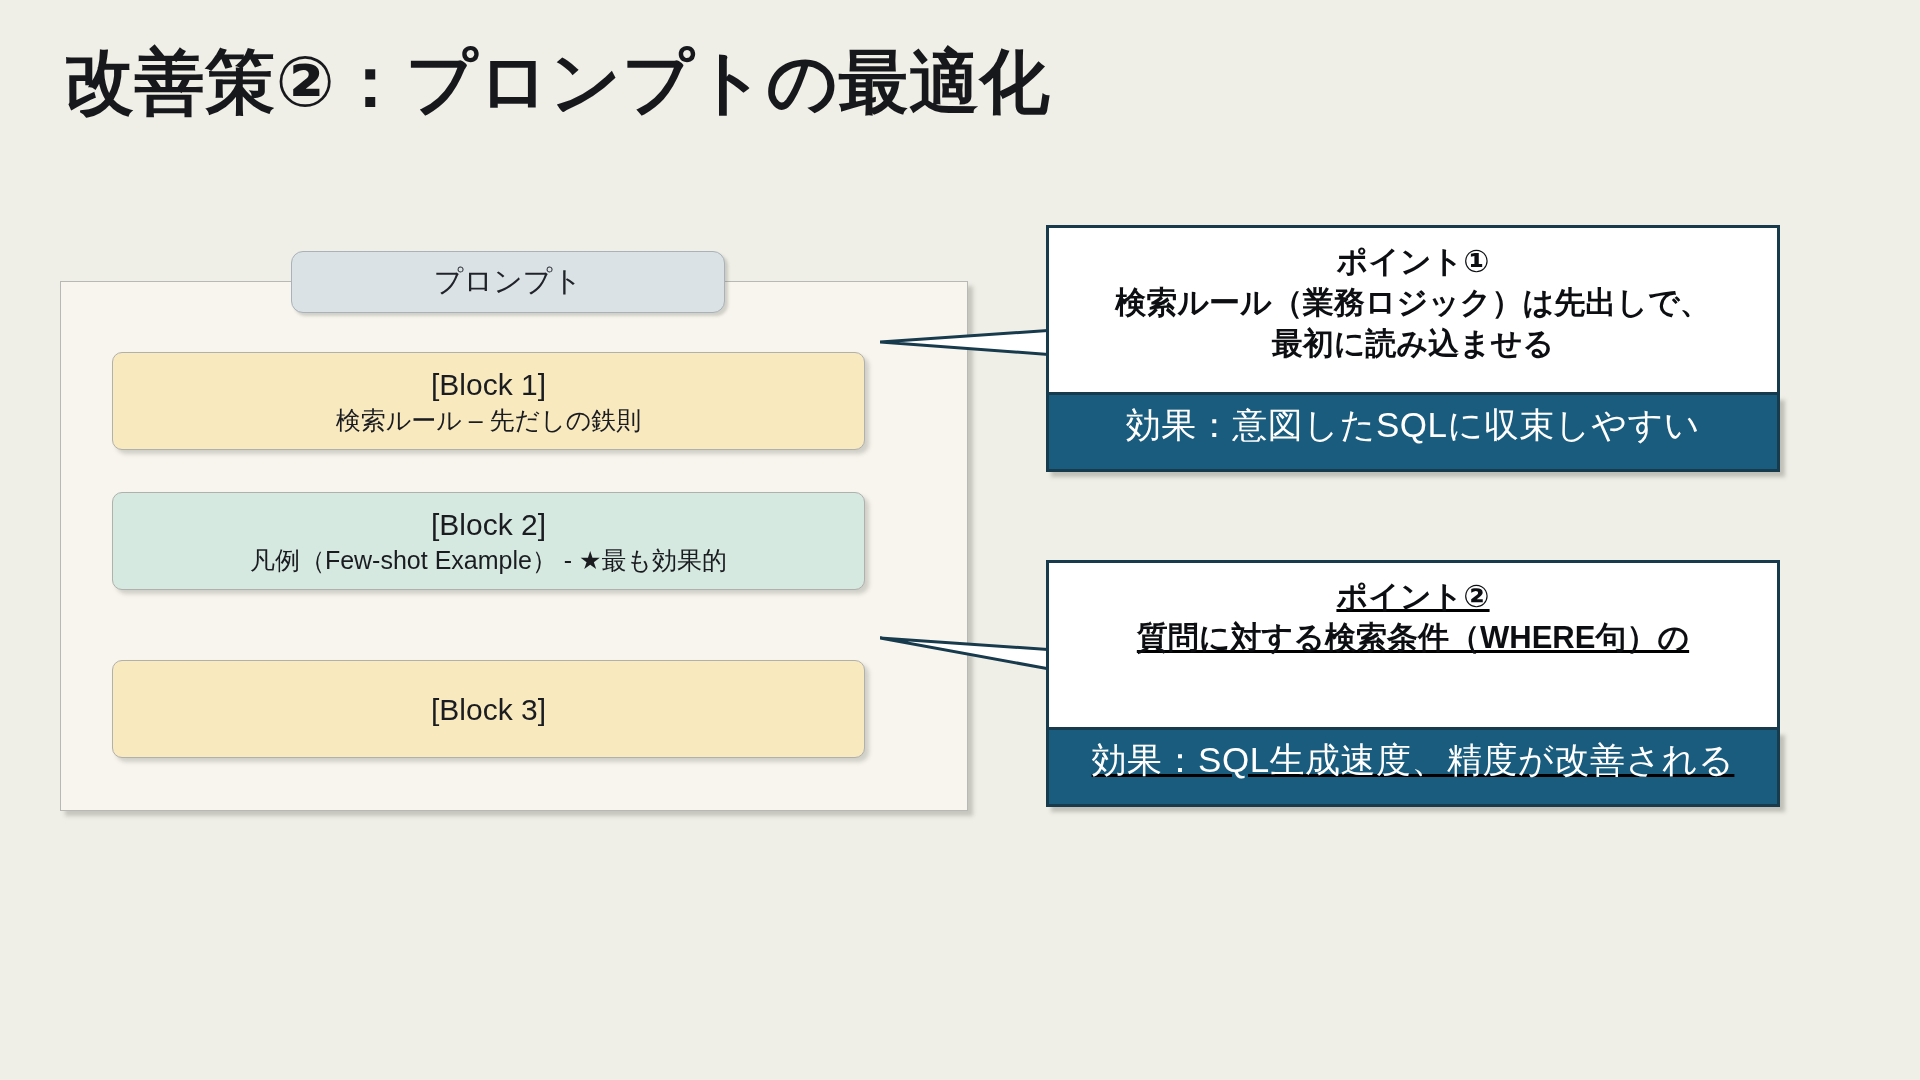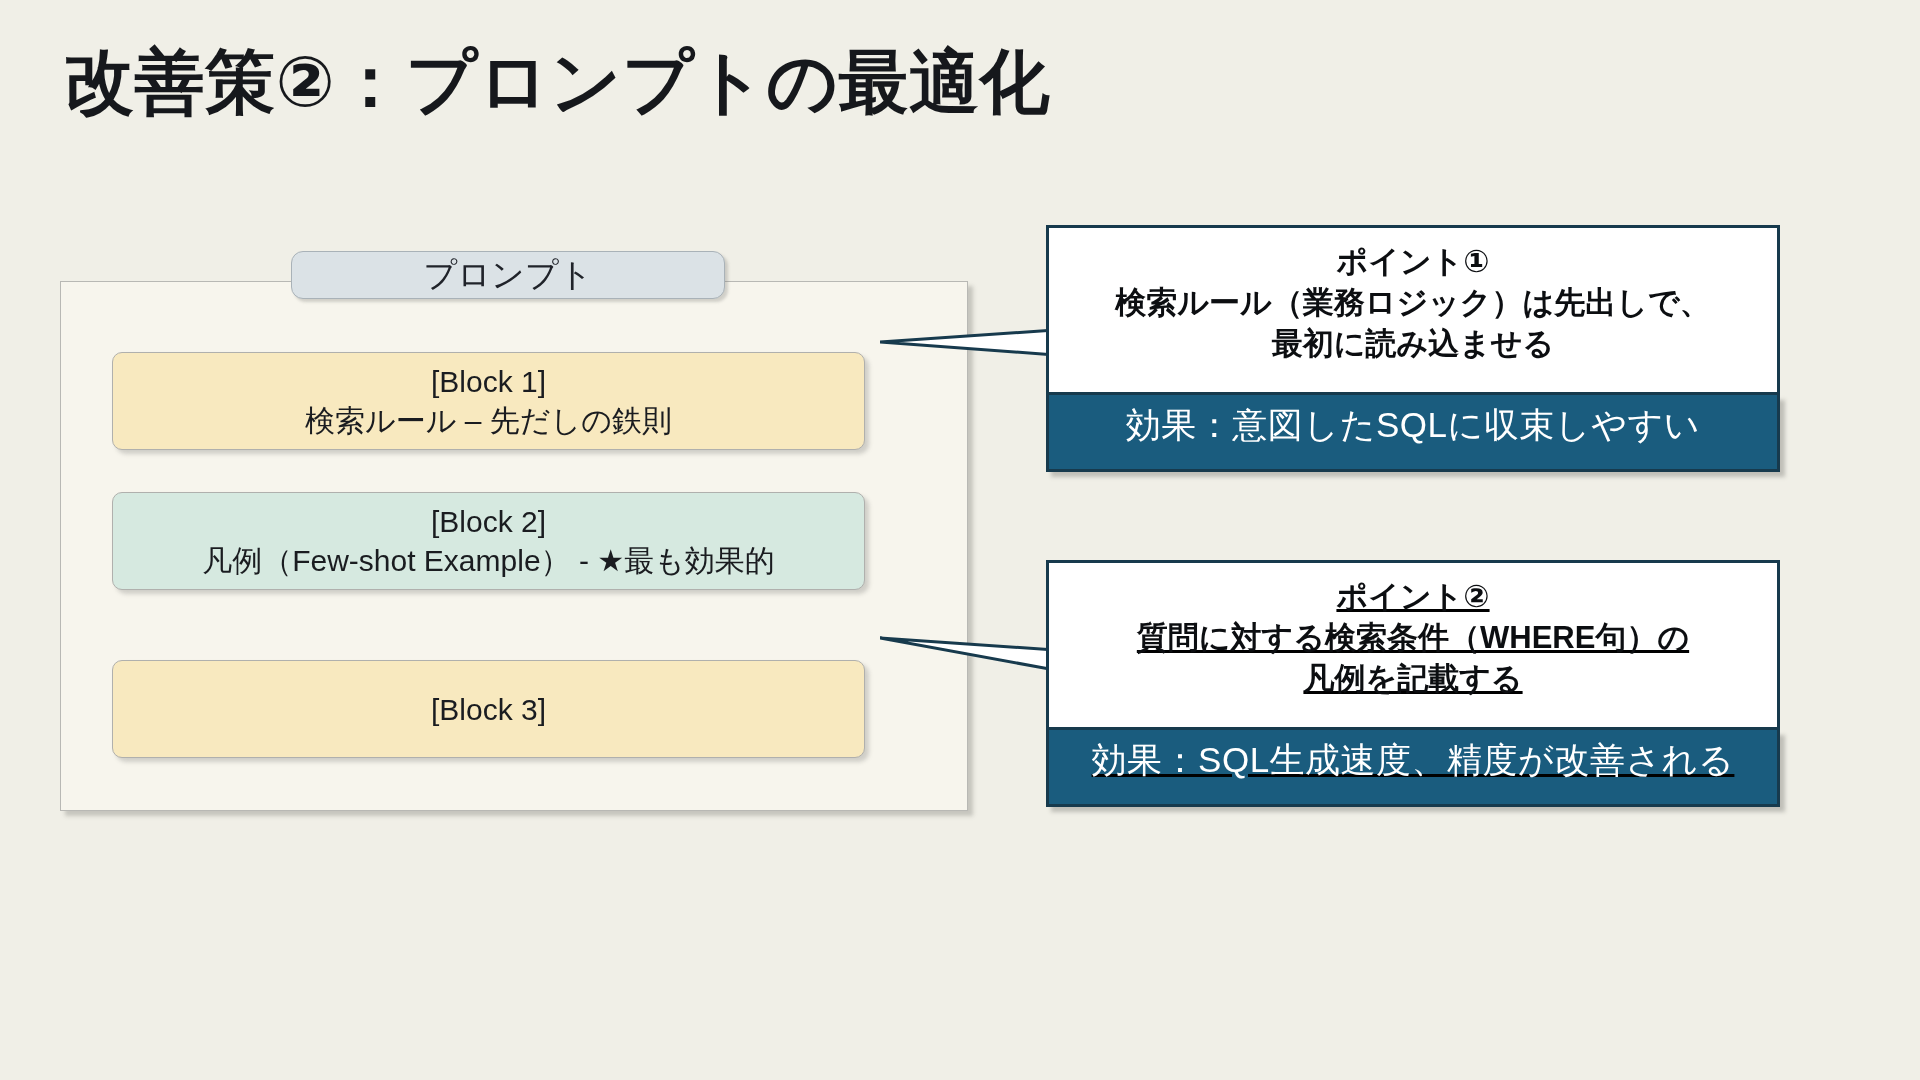--- a/index.html
+++ b/index.html
@@ -39,29 +39,29 @@
     border: 1.5px solid #b8b8b4;
     box-shadow: 5px 5px 4px rgba(120,120,115,0.35);
     box-sizing: border-box;
   }
 
   #prompt-label {
     position: absolute;
     left: 291px;
     top: 251px;
     width: 434px;
-    height: 48px;
+    height: 62px;
     background: #dbe2e6;
     border: 1.5px solid #a9b2b8;
     border-radius: 12px;
     box-sizing: border-box;
     display: flex;
     align-items: center;
     justify-content: center;
-    font-size: 33px;
+    font-size: 29px;
     color: #20232a;
     box-shadow: 3px 3px 3px rgba(120,120,115,0.3);
   }
 
   .prompt-block {
     position: absolute;
     left: 112px;
     width: 753px;
     height: 98px;
     border: 1.5px solid #b0b0ad;
@@ -70,21 +70,21 @@
     box-shadow: 4px 4px 4px rgba(125,125,120,0.32);
     display: flex;
     flex-direction: column;
     align-items: center;
     justify-content: center;
     color: #1a1c20;
     font-size: 30px;
     line-height: 1.3;
   }
   .prompt-block .blk-title { font-size: 30px; }
-  .prompt-block .blk-desc  { font-size: 30px; }
+  .prompt-block .blk-desc  { font-size: 25px; }
 
   #block-1 { top: 352px; background: #f8e9bf; }
   #block-2 { top: 492px; background: #d6e9e0; }
   #block-3 { top: 660px; background: #f8e9bf; }
 
   
   .callout {
     position: absolute;
     width: 734px;
   }
@@ -166,16 +166,15 @@
     <div>検索ルール（業務ロジック）は先出しで、</div>
     <div>最初に読み込ませる</div>
   </div>
   <div class="callout-effect">効果：意図したSQLに収束しやすい</div>
 </div>
 
 <div class="callout" id="callout-2">
   <div class="callout-body">
     <div>ポイント②</div>
     <div>質問に対する検索条件（WHERE句）の</div>
-    <div>凡例を記載する</div>
   </div>
   <div class="callout-effect">効果：SQL生成速度、精度が改善される</div>
 </div>
 
 </body></html>

